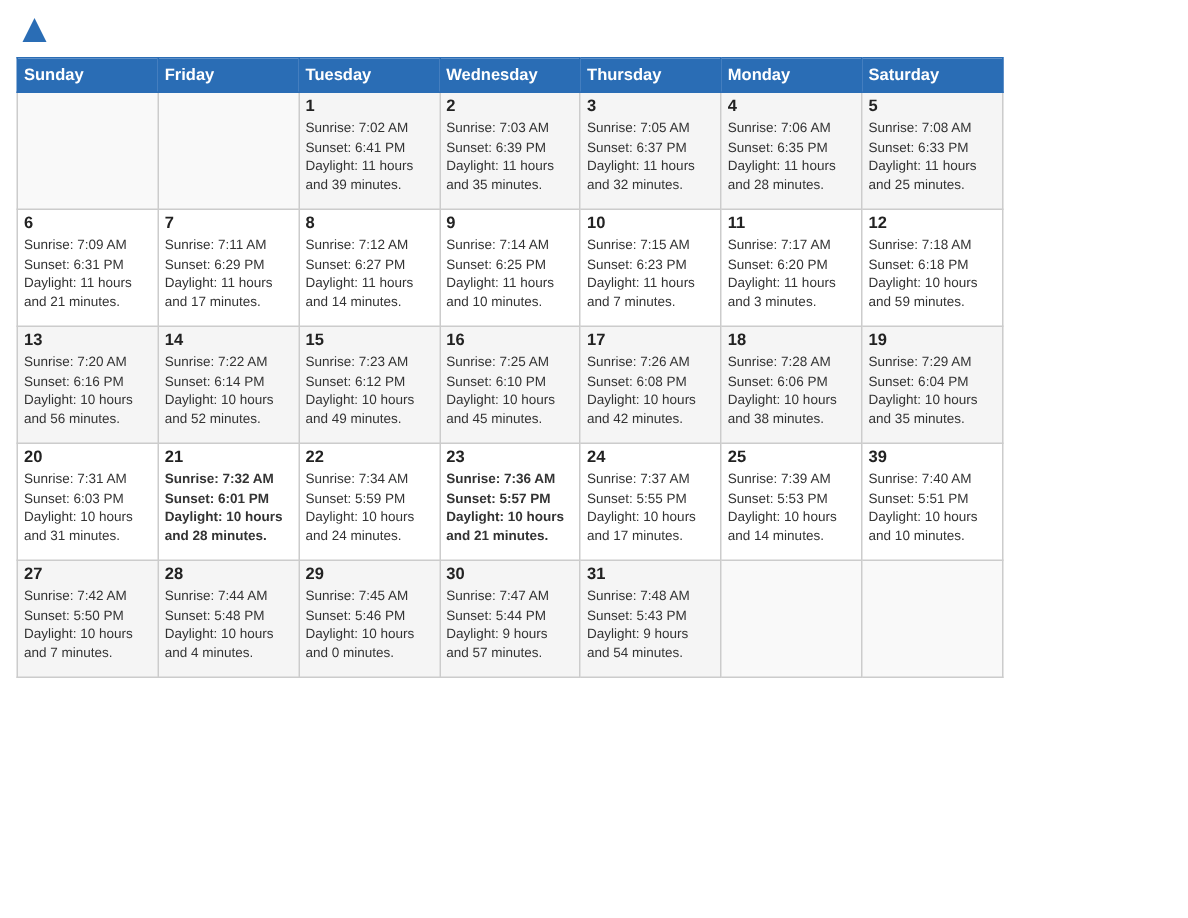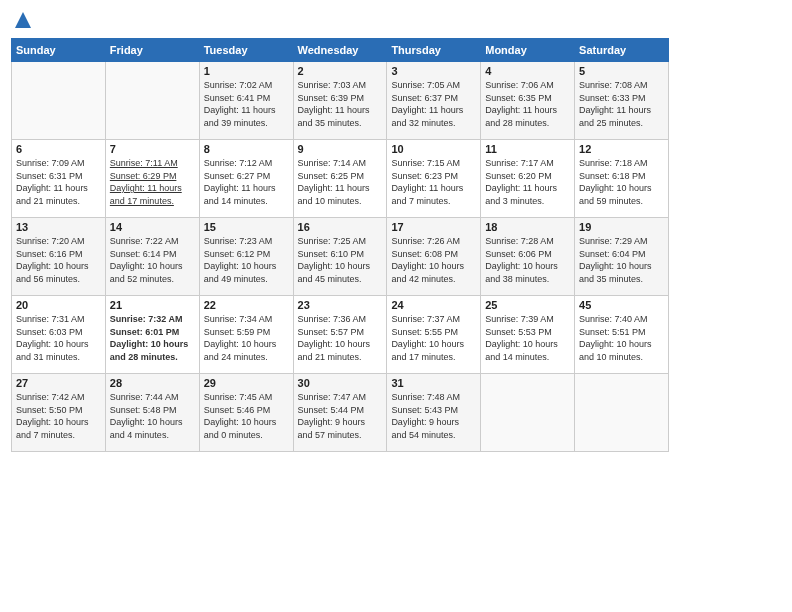--- a/index.html
+++ b/index.html
@@ -150,21 +150,21 @@
 Sunset: 6:35 PM
 Daylight: 11 hours and 28 minutes.</span></td>
           <td><span class="day-number">5</span><span class="day-info" style="white-space: pre-line;">Sunrise: 7:08 AM
 Sunset: 6:33 PM
 Daylight: 11 hours and 25 minutes.</span></td>
         </tr>
         <tr>
           <td><span class="day-number">6</span><span class="day-info" style="white-space: pre-line;">Sunrise: 7:09 AM
 Sunset: 6:31 PM
 Daylight: 11 hours and 21 minutes.</span></td>
-          <td><span class="day-number">7</span><span class="day-info" style="white-space: pre-line; text-decoration: underline;">Sunrise: 7:11 AM
+          <td><span class="day-number">7</span><span class="day-info" style="white-space: pre-line;">Sunrise: 7:11 AM
 Sunset: 6:29 PM
 Daylight: 11 hours and 17 minutes.</span></td>
           <td><span class="day-number">8</span><span class="day-info" style="white-space: pre-line;">Sunrise: 7:12 AM
 Sunset: 6:27 PM
 Daylight: 11 hours and 14 minutes.</span></td>
           <td><span class="day-number">9</span><span class="day-info" style="white-space: pre-line;">Sunrise: 7:14 AM
 Sunset: 6:25 PM
 Daylight: 11 hours and 10 minutes.</span></td>
           <td><span class="day-number">10</span><span class="day-info" style="white-space: pre-line;">Sunrise: 7:15 AM
 Sunset: 6:23 PM
@@ -202,30 +202,30 @@
         <tr>
           <td><span class="day-number">20</span><span class="day-info" style="white-space: pre-line;">Sunrise: 7:31 AM
 Sunset: 6:03 PM
 Daylight: 10 hours and 31 minutes.</span></td>
           <td><span class="day-number">21</span><span class="day-info" style="white-space: pre-line; font-weight: bold;">Sunrise: 7:32 AM
 Sunset: 6:01 PM
 Daylight: 10 hours and 28 minutes.</span></td>
           <td><span class="day-number">22</span><span class="day-info" style="white-space: pre-line;">Sunrise: 7:34 AM
 Sunset: 5:59 PM
 Daylight: 10 hours and 24 minutes.</span></td>
-          <td><span class="day-number">23</span><span class="day-info" style="white-space: pre-line;">Sunrise: 7:36 AM
+          <td><span class="day-number">23</span><span class="day-info" style="white-space: pre-line; font-weight: bold;">Sunrise: 7:36 AM
 Sunset: 5:57 PM
 Daylight: 10 hours and 21 minutes.</span></td>
           <td><span class="day-number">24</span><span class="day-info" style="white-space: pre-line;">Sunrise: 7:37 AM
 Sunset: 5:55 PM
 Daylight: 10 hours and 17 minutes.</span></td>
           <td><span class="day-number">25</span><span class="day-info" style="white-space: pre-line;">Sunrise: 7:39 AM
 Sunset: 5:53 PM
 Daylight: 10 hours and 14 minutes.</span></td>
-          <td><span class="day-number">45</span><span class="day-info" style="white-space: pre-line;">Sunrise: 7:40 AM
+          <td><span class="day-number">39</span><span class="day-info" style="white-space: pre-line;">Sunrise: 7:40 AM
 Sunset: 5:51 PM
 Daylight: 10 hours and 10 minutes.</span></td>
         </tr>
         <tr>
           <td><span class="day-number">27</span><span class="day-info" style="white-space: pre-line;">Sunrise: 7:42 AM
 Sunset: 5:50 PM
 Daylight: 10 hours and 7 minutes.</span></td>
           <td><span class="day-number">28</span><span class="day-info" style="white-space: pre-line;">Sunrise: 7:44 AM
 Sunset: 5:48 PM
 Daylight: 10 hours and 4 minutes.</span></td>

